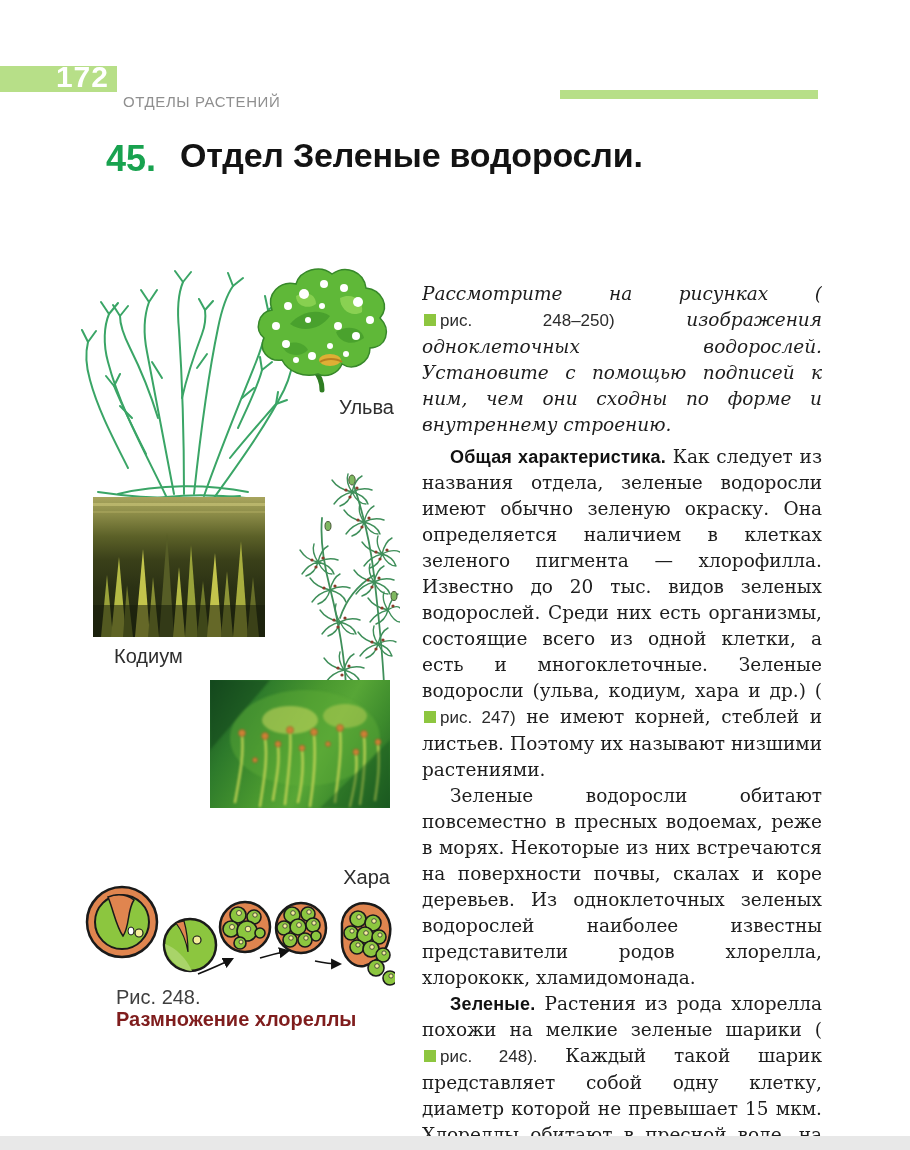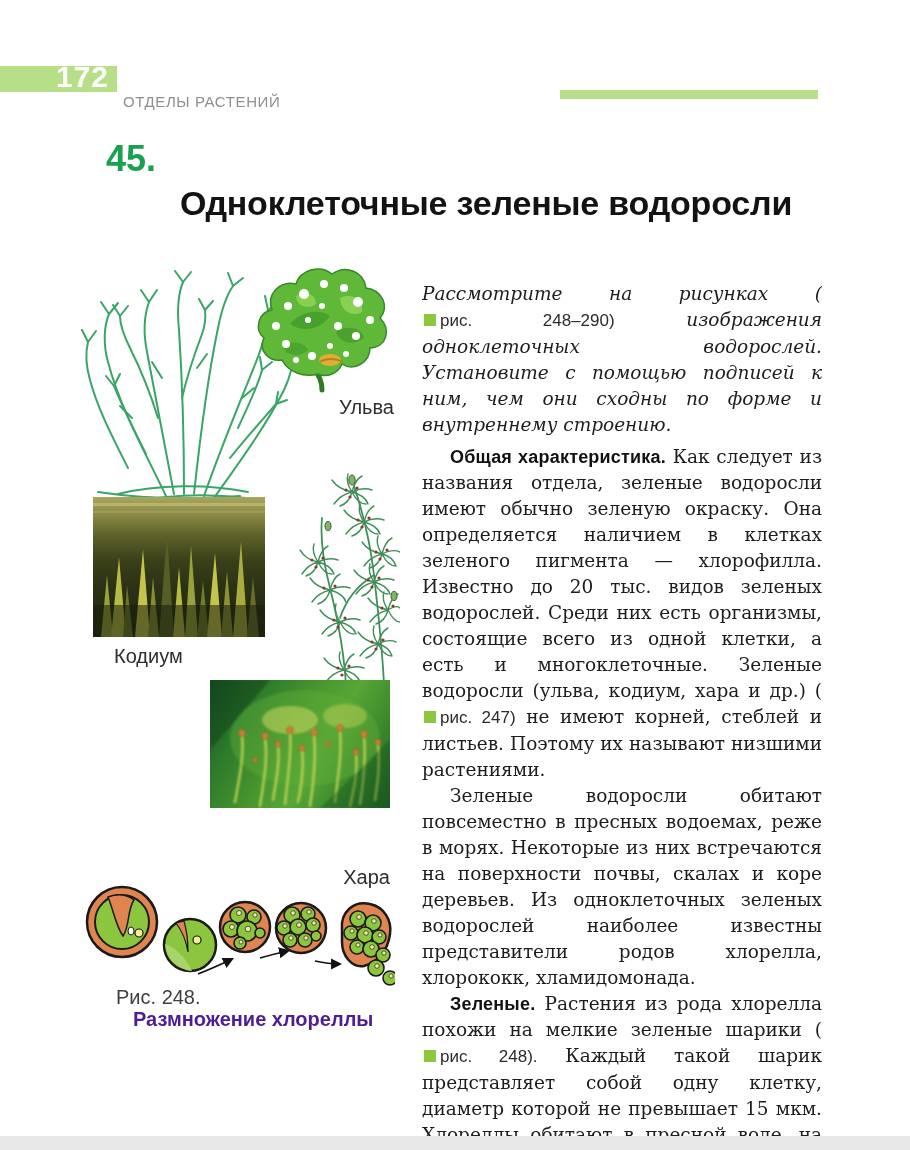--- a/index.html
+++ b/index.html
@@ -56,21 +56,21 @@
     position:absolute;font-family:"Liberation Sans",sans-serif;
     font-size:20px;color:#2e2e2e;
   }
   .cap-ulva{left:252px;top:396px;width:142px;text-align:right;}
   .cap-codium{left:114px;top:645px;}
   .cap-chara{left:280px;top:818px;width:110px;text-align:right;margin-top:48px;}
   .cap-fig{color:#3f3f3f;}
   .cap-fig b, .cap-bold{font-weight:bold;color:#101010;}
   .cap-247{left:116px;top:843px;}
   .cap-248a{left:116px;top:986px;}
-  .cap-248b{left:133px;top:1008px;font-weight:bold;color:#4c1d95;}
+  .cap-248b{left:116px;top:1008px;font-weight:bold;color:#7f1d1d;}
   
   .text-column{
     position:absolute;left:422px;top:281px;width:400px;height:866px;overflow:hidden;
     font-family:"DejaVu Serif",serif;font-size:18.5px;line-height:26px;
     color:#1d1d1d;text-align:justify;
   }
   .text-column p{margin:0;text-indent:28px;}
   p.intro{font-style:italic;text-indent:0;margin-bottom:6px;}
   .lead{
     font-family:"Liberation Sans",sans-serif;font-weight:bold;
@@ -92,22 +92,21 @@
 <div class="page">
 
   <div class="page-band">
     <span class="page-num">172</span>
   </div>
   <div class="running-head">ОТДЕЛЫ РАСТЕНИЙ</div>
   <div class="accent-bar"></div>
 
   <span class="lesson-num">45.</span>
   <h1 class="lesson-title">
-    <br>
-    <span>Одноклеточные зеленые водоросли</span>
+    <span>Отдел Зеленые водоросли.</span><br>
   </h1>
 
   <svg class="abs" style="left:62px;top:258px;" width="248" height="248" viewBox="0 0 248 248">
     <g fill="none" stroke="#3aa566" stroke-width="2" stroke-linecap="round">
       <path d="M104,238 C84,196 58,150 46,104 C41,86 42,68 47,56"></path>
       <path d="M112,236 C102,184 92,132 85,94 C81,74 82,58 87,44"></path>
       <path d="M122,236 C122,180 120,118 117,72 C115,52 116,36 121,24"></path>
       <path d="M132,236 C138,180 146,118 156,70 C160,50 164,38 171,28"></path>
       <path d="M142,238 C158,192 178,144 194,104 C202,84 206,66 206,52"></path>
       <path d="M152,240 C176,206 204,168 222,132 C229,117 232,103 231,90"></path>
@@ -363,21 +362,21 @@
       <path d="M180,76 C190,73 198,71 208,69" marker-end="url(#ah)"></path>
       <path d="M235,79 C244,81 252,82 260,82" marker-end="url(#ah)"></path>
     </g>
   </svg>
 
   <div class="caption cap-fig cap-248a">Рис. 248.</div>
   <div class="caption cap-248b">Размножение хлореллы</div>
 
   <div class="text-column">
 
-    <p class="intro"><span>Рассмотрите на рисунках (</span><span class="figref"><span class="sq"></span><span>рис. 248–290)</span></span><span> изображения одноклеточных водорослей. Установите с помощью подписей к ним, чем они сходны по форме и внутреннему строению.</span></p>
+    <p class="intro"><span>Рассмотрите на рисунках (</span><span class="figref"><span class="sq"></span><span>рис. 248–250)</span></span><span> изображения одноклеточных водорослей. Установите с помощью подписей к ним, чем они сходны по форме и внутреннему строению.</span></p>
 
     <p><span class="lead">Общая характеристика.</span><span> Как следует из названия отдела, зеленые водоросли имеют обычно зеленую окраску. Она определяется наличием в клетках зеленого пигмента — хлорофилла. Известно до 20 тыс. видов зеленых водорослей. Среди них есть организмы, состоящие всего из одной клетки, а есть и многоклеточные. Зеленые водоросли (ульва, кодиум, хара и др.) (</span><span class="figref"><span class="sq"></span><span>рис. 247)</span></span><span> не имеют корней, стеблей и листьев. Поэтому их называют низшими растениями.</span></p>
 
     <p><span>Зеленые водоросли обитают повсеместно в пресных водоемах, реже в морях. Некоторые из них встречаются на поверхности почвы, скалах и коре деревьев. Из одноклеточных зеленых водорослей наиболее известны представители родов хлорелла, хлорококк, хламидомонада.</span></p>
 
     <p><span class="lead">Зеленые.</span><span> Растения из рода хлорелла похожи на мелкие зеленые шарики (</span><span class="figref"><span class="sq"></span><span>рис. 248).</span></span><span> Каждый такой шарик представляет собой одну клетку, диаметр которой не превышает 15 мкм. Хлореллы обитают в пресной воде, на стволах деревьев, а также входят в состав тела лишайников.</span></p>
 
   </div>
 </div>
 

